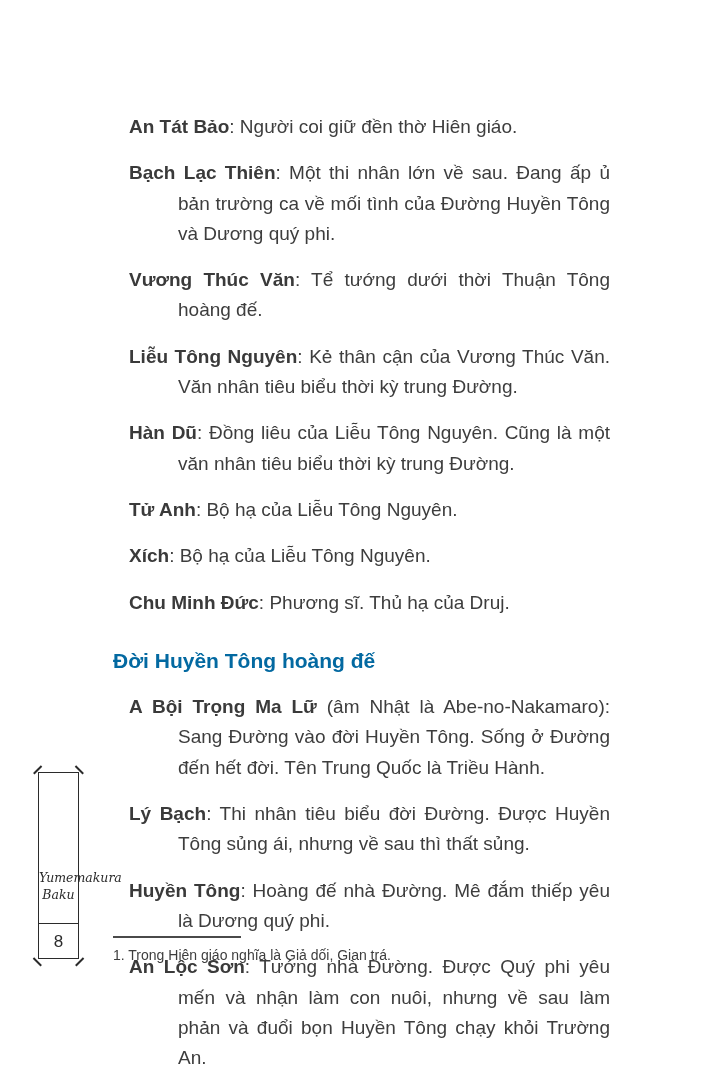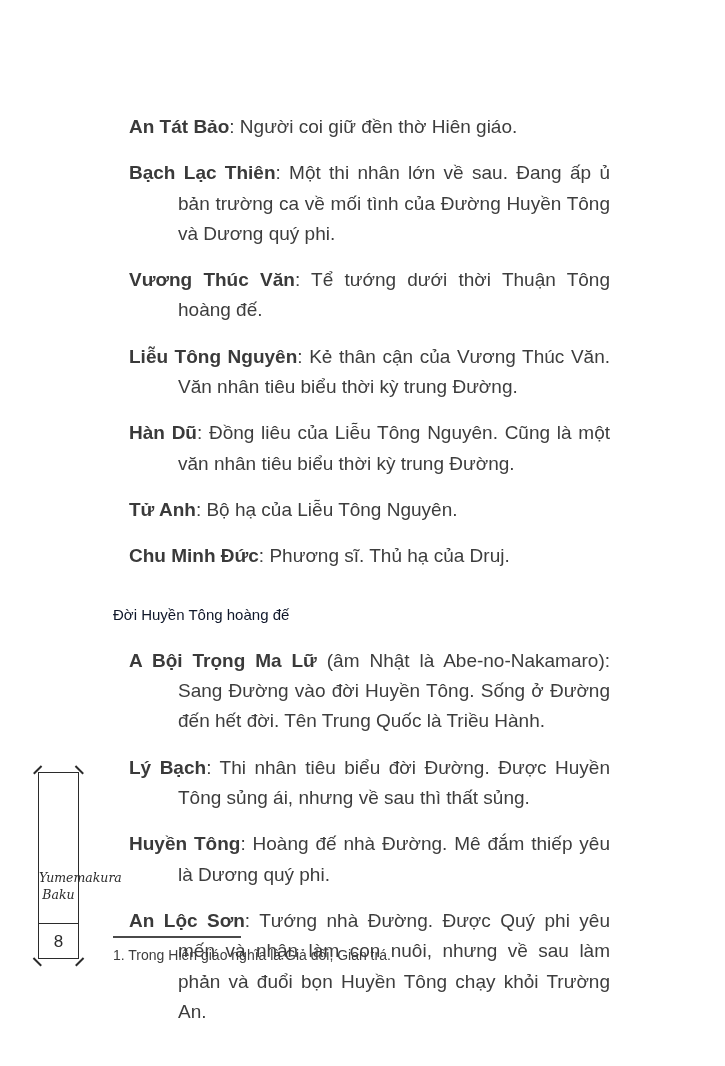--- a/index.html
+++ b/index.html
@@ -20,24 +20,24 @@
     font-size:19px;
     line-height:30.3px;
     text-align:justify;
     padding-left:49px;
     text-indent:-49px;
   }
   .entry b{font-weight:bold;color:#3a3a3a;}
   .entry sup{font-size:11px;line-height:0;vertical-align:super;}
   .heading{
     margin:28px 0 0 0;
-    font-size:15px;
+    font-size:21px;
     line-height:30.3px;
-    font-weight:normal;
-    color:#0f172a;
+    font-weight:bold;
+    color:#0369a1;
   }
   .footnote-area{
     position:absolute;
     left:113px;top:936px;width:513px;
   }
   .footnote-rule{
     width:128px;height:2px;background:#4a4a4a;margin-bottom:8px;
   }
   .footnote{
     margin:0;font-size:14px;line-height:19px;color:#3d3d3d;
@@ -80,20 +80,21 @@
 <div class="page">
 
   <div class="content">
     <div id="entries-top">
         <p class="entry"><b>An Tát Bảo</b>: Người coi giữ đền thờ Hiên giáo.</p>
         <p class="entry"><b>Bạch Lạc Thiên</b>: Một thi nhân lớn về sau. Đang ấp ủ bản trường ca về mối tình của Đường Huyền Tông và Dương quý phi.</p>
         <p class="entry"><b>Vương Thúc Văn</b>: Tể tướng dưới thời Thuận Tông hoàng đế.</p>
         <p class="entry"><b>Liễu Tông Nguyên</b>: Kẻ thân cận của Vương Thúc Văn. Văn nhân tiêu biểu thời kỳ trung Đường.</p>
         <p class="entry"><b>Hàn Dũ</b>: Đồng liêu của Liễu Tông Nguyên. Cũng là một văn nhân tiêu biểu thời kỳ trung Đường.</p>
         <p class="entry"><b>Tử Anh</b>: Bộ hạ của Liễu Tông Nguyên.</p>
+        <p class="entry"><b>Xích</b>: Bộ hạ của Liễu Tông Nguyên.</p>
         <p class="entry"><b>Chu Minh Đức</b>: Phương sĩ. Thủ hạ của Druj.</p>
       </div>
 
     <p class="heading">Đời Huyền Tông hoàng đế</p>
 
     <div id="entries-bottom">
         <p class="entry"><b>A Bội Trọng Ma Lữ</b> (âm Nhật là Abe-no-Nakamaro): Sang Đường vào đời Huyền Tông. Sống ở Đường đến hết đời. Tên Trung Quốc là Triều Hành.</p>
         <p class="entry"><b>Lý Bạch</b>: Thi nhân tiêu biểu đời Đường. Được Huyền Tông sủng ái, nhưng về sau thì thất sủng.</p>
         <p class="entry"><b>Huyền Tông</b>: Hoàng đế nhà Đường. Mê đắm thiếp yêu là Dương quý phi.</p>
         <p class="entry"><b>An Lộc Sơn</b>: Tướng nhà Đường. Được Quý phi yêu mến và nhận làm con nuôi, nhưng về sau làm phản và đuổi bọn Huyền Tông chạy khỏi Trường An.</p>

